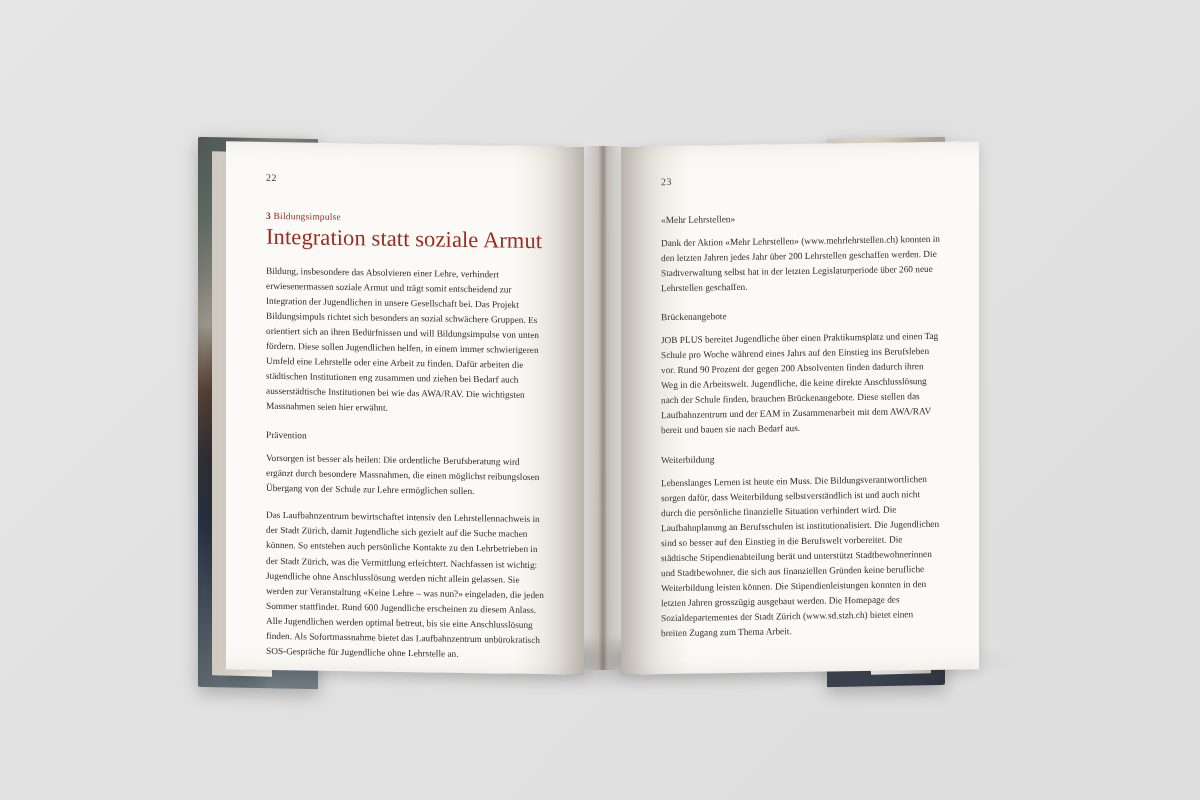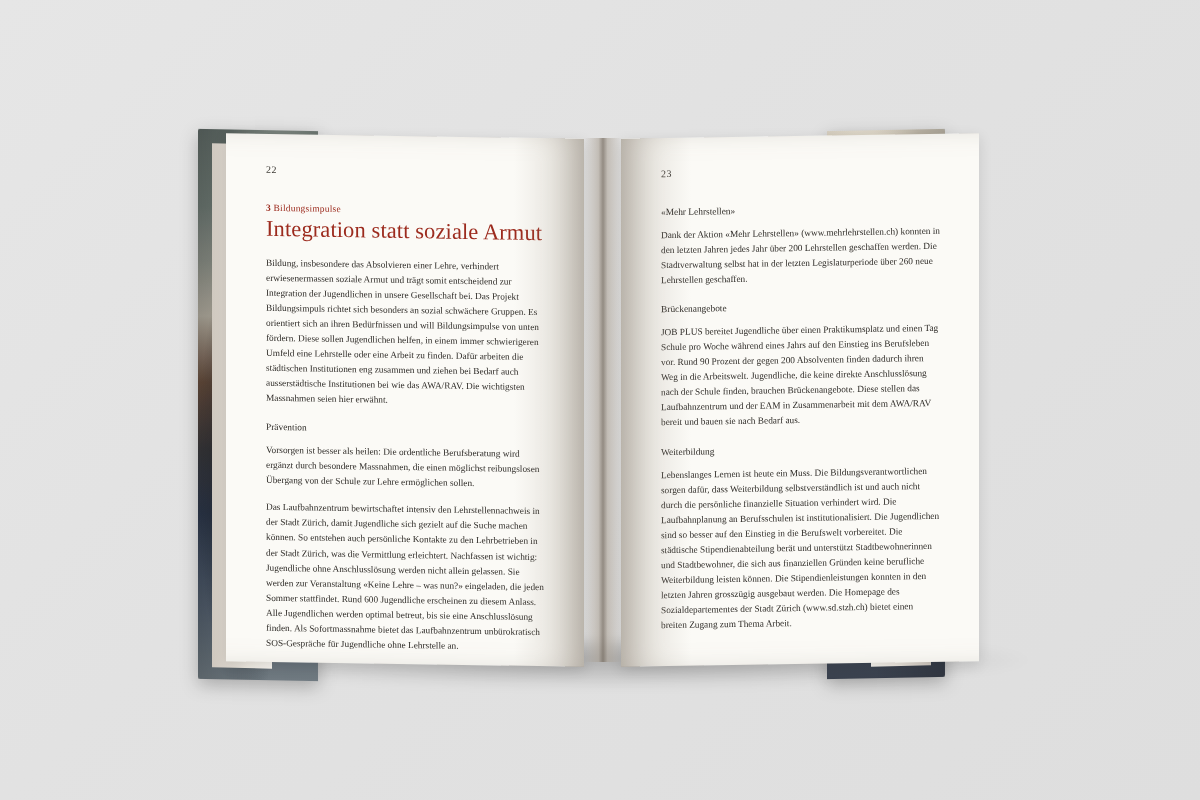--- a/index.html
+++ b/index.html
@@ -19,21 +19,21 @@
   .backdrop {
     position: absolute;
     inset: 0;
     background: linear-gradient(135deg, #e6e6e6 0%, #e2e2e2 40%, #dedede 100%);
   }
 
   
   .book {
     position: absolute;
     left: 198px;
-    top: 122px;
+    top: 130px;
     width: 747px;
     height: 565px;
   }
 
   
   .cover-left {
     position: absolute;
     left: 0;
     top: 8px;
     width: 120px;

